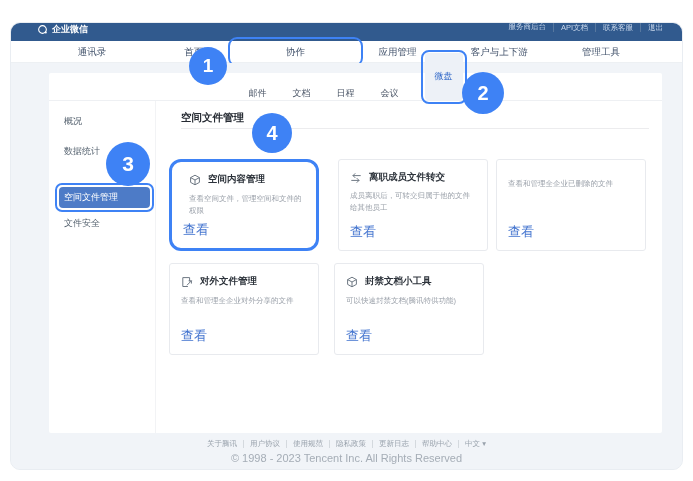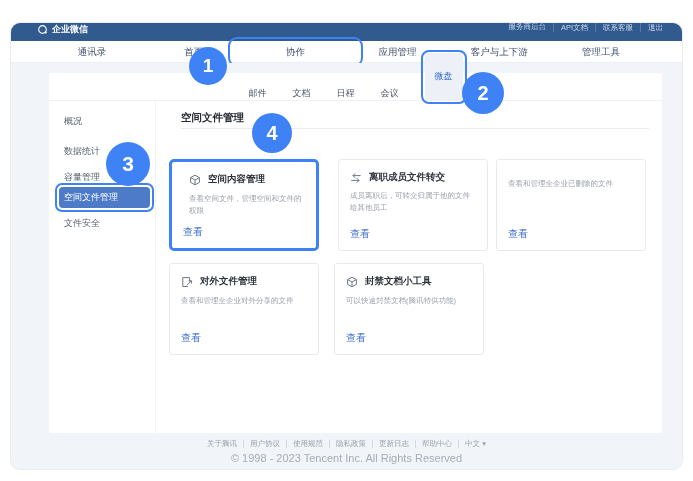--- a/index.html
+++ b/index.html
@@ -51,26 +51,26 @@
     border-radius:4px; color:#fff; font-size:9px; line-height:21px; padding-left:5px; }
 
   
   .content { position:absolute; left:107px; top:28px; width:506px; height:332px; }
   .page-title { position:absolute; left:25px; top:10px; font-size:10.5px; font-weight:bold; color:#262b33; }
   .title-divider { position:absolute; left:25px; top:27px; width:468px; height:1px; background:#ececee; }
 
   
   .card { position:absolute; width:150px; height:92px; background:#fff; border:1px solid #e8eaee;
     border-radius:3px; padding:11px 11px 10px 11px; }
-  .card.annotated { border:3px solid #3e82f5; border-radius:5px;padding-left:17px; }
+  .card.annotated { border:3px solid #3e82f5; border-radius:12px;padding-left:17px; }
   .card-head { display:flex; align-items:center; gap:7px; }
   .card-head svg { display:block; flex:none; }
   .ctitle { font-size:9.5px; font-weight:bold; color:#2d333b; white-space:nowrap; }
   .cdesc { margin-top:7px; font-size:7.5px; line-height:1.55; color:#9ba1aa; }
-  .clink { position:absolute; left:11px; bottom:9px; font-size:10px; color:#4374cf; text-decoration:none; }
+  .clink { position:absolute; left:11px; bottom:9px; font-size:13px; color:#4374cf; text-decoration:none; }
   .pos-c1 { left:13px;  top:58px; }
   .pos-c2 { left:182px; top:58px;font-family:Liberation Mono, monospace; }
   .pos-c3 { left:340px; top:58px; }
   .pos-c4 { left:13px;  top:162px; }
   .pos-c5 { left:178px; top:162px; }
 
   
   .footer { position:absolute; left:0; bottom:7px; width:100%; text-align:center; }
   .flinks { display:flex; justify-content:center; align-items:center; }
   .flinks a { font-size:7.5px; color:#99a2ac; text-decoration:none; padding:0 6px;
@@ -134,21 +134,20 @@
           <a href="#">会议</a>
           <a href="#" class="active">
             <span>微盘</span>
             <span class="ann-ring ring-tab"></span>
           </a>
         </div>
 
         <div class="sidebar">
           <div class="side-item" style="top:14px;">概况</div>
           <div class="side-item" style="top:44px;">数据统计</div>
-          <div class="side-item" style="top:70px;">容量管理</div>
           <div class="side-sel">
             <span>空间文件管理</span>
             <span class="ann-ring ring-side"></span>
           </div>
           <div class="side-item" style="top:116px;">文件安全</div>
         </div>
 
         <div class="content">
           <div class="page-title">空间文件管理</div>
           <div class="title-divider"></div>

